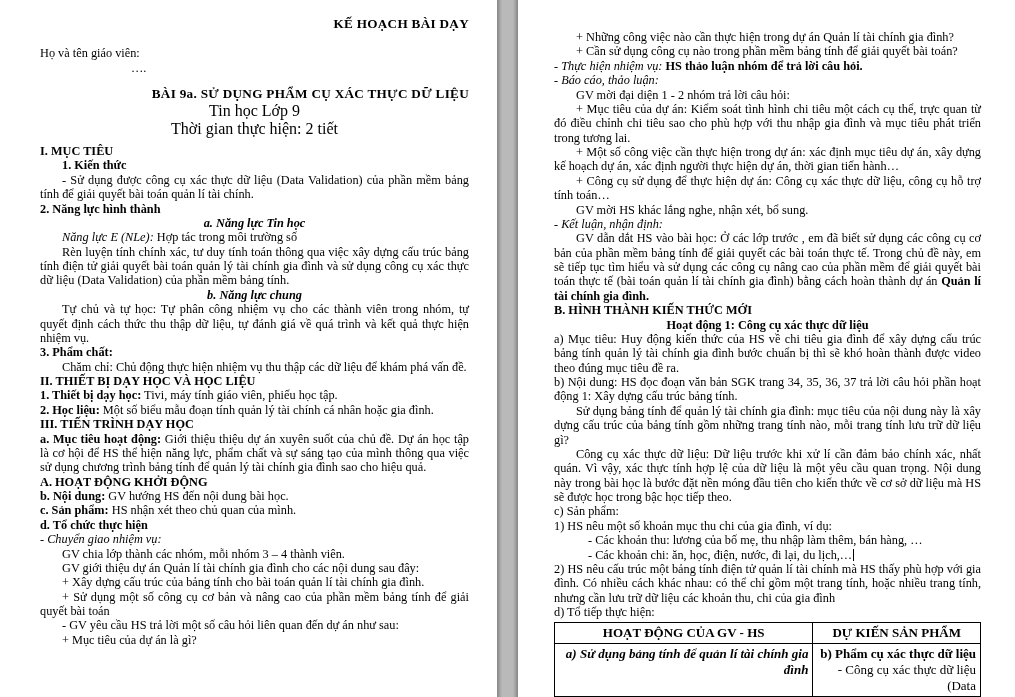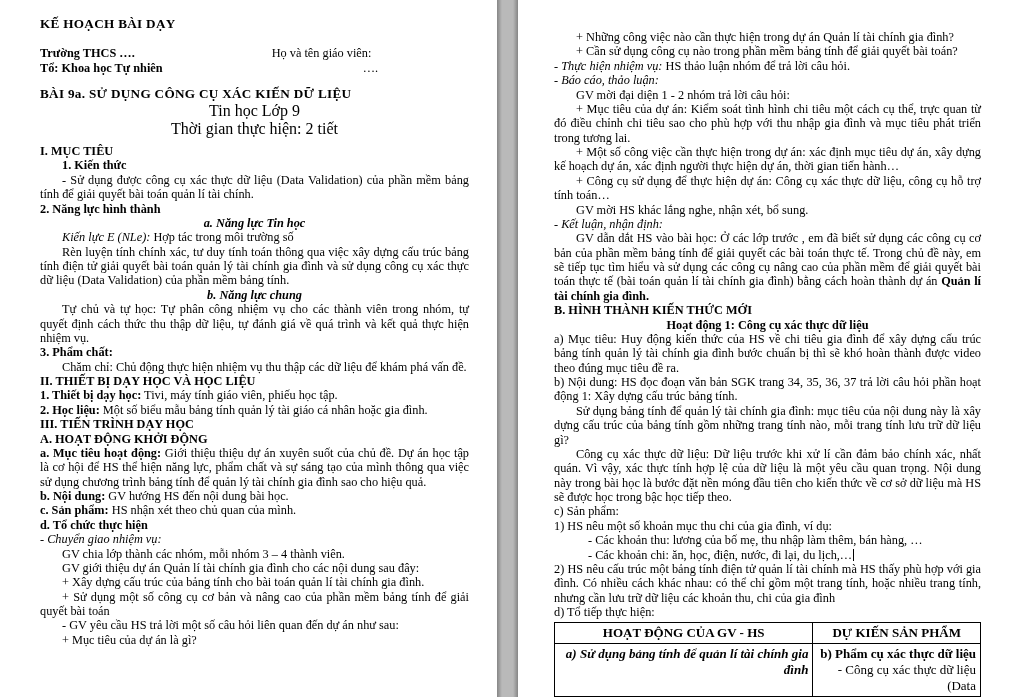--- a/index.html
+++ b/index.html
@@ -46,21 +46,21 @@
     color: #000;
     text-align: justify;
   }
   .center { text-align: center; }
   .b { font-weight: bold; }
   .i { font-style: italic; }
   .bi { font-weight: bold; font-style: italic; }
   .title-main {
     font-weight: bold;
     font-size: 13.2px;
-    text-align: left;
+    text-align: right;
     letter-spacing: 0.3px;
   }
   .ind1 { text-indent: 22px; }
   .ind3 { padding-left: 34px; }
   .sp6 { height: 6px; }
   .sp10 { height: 10px; }
   .sp14 { height: 14px; }
   .row-two {
     display: flex;
     justify-content: space-between;
@@ -94,54 +94,50 @@
 <body>
 
 <div class="page">
 
   <div class="sheet sheet-left">
 
     <div class="title-main">KẾ HOẠCH BÀI DẠY</div>
     <div class="sp14"></div>
 
     <div class="row-two">
-      <div class="col-l">
-        <div class="b">Trường THCS ….</div>
-        <div class="b">Tổ: Khoa học Tự nhiên</div>
-      </div>
       <div class="col-r">
         <div>Họ và tên giáo viên:</div>
         <div class="center">….</div>
       </div>
     </div>
 
     <div class="sp10"></div>
-    <div class="title-main">BÀI 9a. SỬ DỤNG CÔNG CỤ XÁC KIẾN DỮ LIỆU</div>
+    <div class="title-main">BÀI 9a. SỬ DỤNG PHẨM CỤ XÁC THỰC DỮ LIỆU</div>
     <div class="center">Tin học Lớp 9</div>
     <div class="center">Thời gian thực hiện: 2 tiết</div>
     <div class="sp6"></div>
 
     <div id="left-body">
         <p class="ln b"><span>I. MỤC TIÊU</span></p>
         <p class="ln b ind1"><span>1. Kiến thức</span></p>
         <p class="ln ind1"><span>- Sử dụng được công cụ xác thực dữ liệu (Data Validation) của phần mềm bảng tính để giải quyết bài toán quản lí tài chính.</span></p>
         <p class="ln b"><span>2. Năng lực hình thành</span></p>
         <p class="ln bi center"><span>a. Năng lực Tin học</span></p>
-        <p class="ln i ind1"><span>Kiến lực E (NLe):</span><span style="font-weight: normal; font-style: normal;"> Hợp tác trong môi trường số</span></p>
+        <p class="ln i ind1"><span>Năng lực E (NLe):</span><span style="font-weight: normal; font-style: normal;"> Hợp tác trong môi trường số</span></p>
         <p class="ln ind1"><span>Rèn luyện tính chính xác, tư duy tính toán thông qua việc xây dựng cấu trúc bảng tính điện tử giải quyết bài toán quản lý tài chính gia đình và sử dụng công cụ xác thực dữ liệu (Data Validation) của phần mềm bảng tính.</span></p>
         <p class="ln bi center"><span>b. Năng lực chung</span></p>
         <p class="ln ind1"><span>Tự chủ và tự học: Tự phân công nhiệm vụ cho các thành viên trong nhóm, tự quyết định cách thức thu thập dữ liệu, tự đánh giá về quá trình và kết quả thực hiện nhiệm vụ.</span></p>
         <p class="ln b"><span>3. Phẩm chất:</span></p>
         <p class="ln ind1"><span>Chăm chỉ: Chủ động thực hiện nhiệm vụ thu thập các dữ liệu để khám phá vấn đề.</span></p>
         <p class="ln b"><span>II. THIẾT BỊ DẠY HỌC VÀ HỌC LIỆU</span></p>
         <p class="ln b"><span>1. Thiết bị dạy học:</span><span style="font-weight: normal; font-style: normal;"> Tivi, máy tính giáo viên, phiếu học tập.</span></p>
-        <p class="ln b"><span>2. Học liệu:</span><span style="font-weight: normal; font-style: normal;"> Một số biểu mẫu bảng tính quản lý tài giáo cá nhân hoặc gia đình.</span></p>
+        <p class="ln b"><span>2. Học liệu:</span><span style="font-weight: normal; font-style: normal;"> Một số biểu mẫu đoạn tính quản lý tài chính cá nhân hoặc gia đình.</span></p>
         <p class="ln b"><span>III. TIẾN TRÌNH DẠY HỌC</span></p>
+        <p class="ln b"><span>a. Mục tiêu hoạt động:</span><span style="font-weight: normal; font-style: normal;"> Giới thiệu thiệu dự án xuyên suốt của chủ đề. Dự án học tập là cơ hội để HS thể hiện năng lực, phẩm chất và sự sáng tạo của mình thông qua việc sử dụng chương trình bảng tính để quản lý tài chính gia đình sao cho hiệu quả.</span></p>
         <p class="ln b"><span>A. HOẠT ĐỘNG KHỞI ĐỘNG</span></p>
-        <p class="ln b"><span>a. Mục tiêu hoạt động:</span><span style="font-weight: normal; font-style: normal;"> Giới thiệu thiệu dự án xuyên suốt của chủ đề. Dự án học tập là cơ hội để HS thể hiện năng lực, phẩm chất và sự sáng tạo của mình thông qua việc sử dụng chương trình bảng tính để quản lý tài chính gia đình sao cho hiệu quả.</span></p>
         <p class="ln b"><span>b. Nội dung:</span><span style="font-weight: normal; font-style: normal;"> GV hướng HS đến nội dung bài học.</span></p>
         <p class="ln b"><span>c. Sản phẩm:</span><span style="font-weight: normal; font-style: normal;"> HS nhận xét theo chủ quan của mình.</span></p>
         <p class="ln b"><span>d. Tổ chức thực hiện</span></p>
         <p class="ln i"><span>- Chuyển giao nhiệm vụ:</span></p>
         <p class="ln ind1"><span>GV chia lớp thành các nhóm, mỗi nhóm 3 – 4 thành viên.</span></p>
         <p class="ln ind1"><span>GV giới thiệu dự án Quản lí tài chính gia đình cho các nội dung sau đây:</span></p>
         <p class="ln ind1"><span>+ Xây dựng cấu trúc của bảng tính cho bài toán quản lí tài chính gia đình.</span></p>
         <p class="ln ind1"><span>+ Sử dụng một số công cụ cơ bản và nâng cao của phần mềm bảng tính để giải quyết bài toán</span></p>
         <p class="ln ind1"><span>- GV yêu cầu HS trả lời một số câu hỏi liên quan đến dự án như sau:</span></p>
         <p class="ln ind1"><span>+ Mục tiêu của dự án là gì?</span></p>
@@ -152,21 +148,21 @@
     <div class="shadow-l"></div>
     <div class="shadow-r"></div>
   </div>
 
   <div class="sheet sheet-right">
 
     <div class="sp14"></div>
     <div id="right-body">
         <p class="ln ind1"><span>+ Những công việc nào cần thực hiện trong dự án Quản lí tài chính gia đình?</span></p>
         <p class="ln ind1"><span>+ Cần sử dụng công cụ nào trong phần mềm bảng tính để giải quyết bài toán?</span></p>
-        <p class="ln i"><span>- Thực hiện nhiệm vụ:</span><span style="font-weight: normal; font-style: normal;"> HS thảo luận nhóm để trả lời câu hỏi.</span></p>
+        <p class="ln i"><span>- Thực hiện nhiệm vụ:</span><span style="font-weight: bold; font-style: normal;"> HS thảo luận nhóm để trả lời câu hỏi.</span></p>
         <p class="ln i"><span>- Báo cáo, thảo luận:</span></p>
         <p class="ln ind1"><span>GV mời đại diện 1 - 2 nhóm trả lời câu hỏi:</span></p>
         <p class="ln ind1"><span>+ Mục tiêu của dự án: Kiểm soát tình hình chi tiêu một cách cụ thể, trực quan từ đó điều chỉnh chi tiêu sao cho phù hợp với thu nhập gia đình và mục tiêu phát triển trong tương lai.</span></p>
         <p class="ln ind1"><span>+ Một số công việc cần thực hiện trong dự án: xác định mục tiêu dự án, xây dựng kế hoạch dự án, xác định người thực hiện dự án, thời gian tiến hành…</span></p>
         <p class="ln ind1"><span>+ Công cụ sử dụng để thực hiện dự án: Công cụ xác thực dữ liệu, công cụ hỗ trợ tính toán…</span></p>
         <p class="ln ind1"><span>GV mời HS khác lắng nghe, nhận xét, bổ sung.</span></p>
         <p class="ln i"><span>- Kết luận, nhận định:</span></p>
         <p class="ln ind1"><span>GV dẫn dắt HS vào bài học: Ở các lớp trước , em đã biết sử dụng các công cụ cơ bản của phần mềm bảng tính để giải quyết các bài toán thực tế. Trong chủ đề này, em sẽ tiếp tục tìm hiểu và sử dụng các công cụ nâng cao của phần mềm để giải quyết bài toán thực tế (bài toán quản lí tài chính gia đình) bằng cách hoàn thành dự án</span><span style="font-weight: bold;"> Quản lí tài chính gia đình.</span></p>
         <p class="ln b"><span>B. HÌNH THÀNH KIẾN THỨC MỚI</span></p>
         <p class="ln b center"><span>Hoạt động 1: Công cụ xác thực dữ liệu</span></p>

